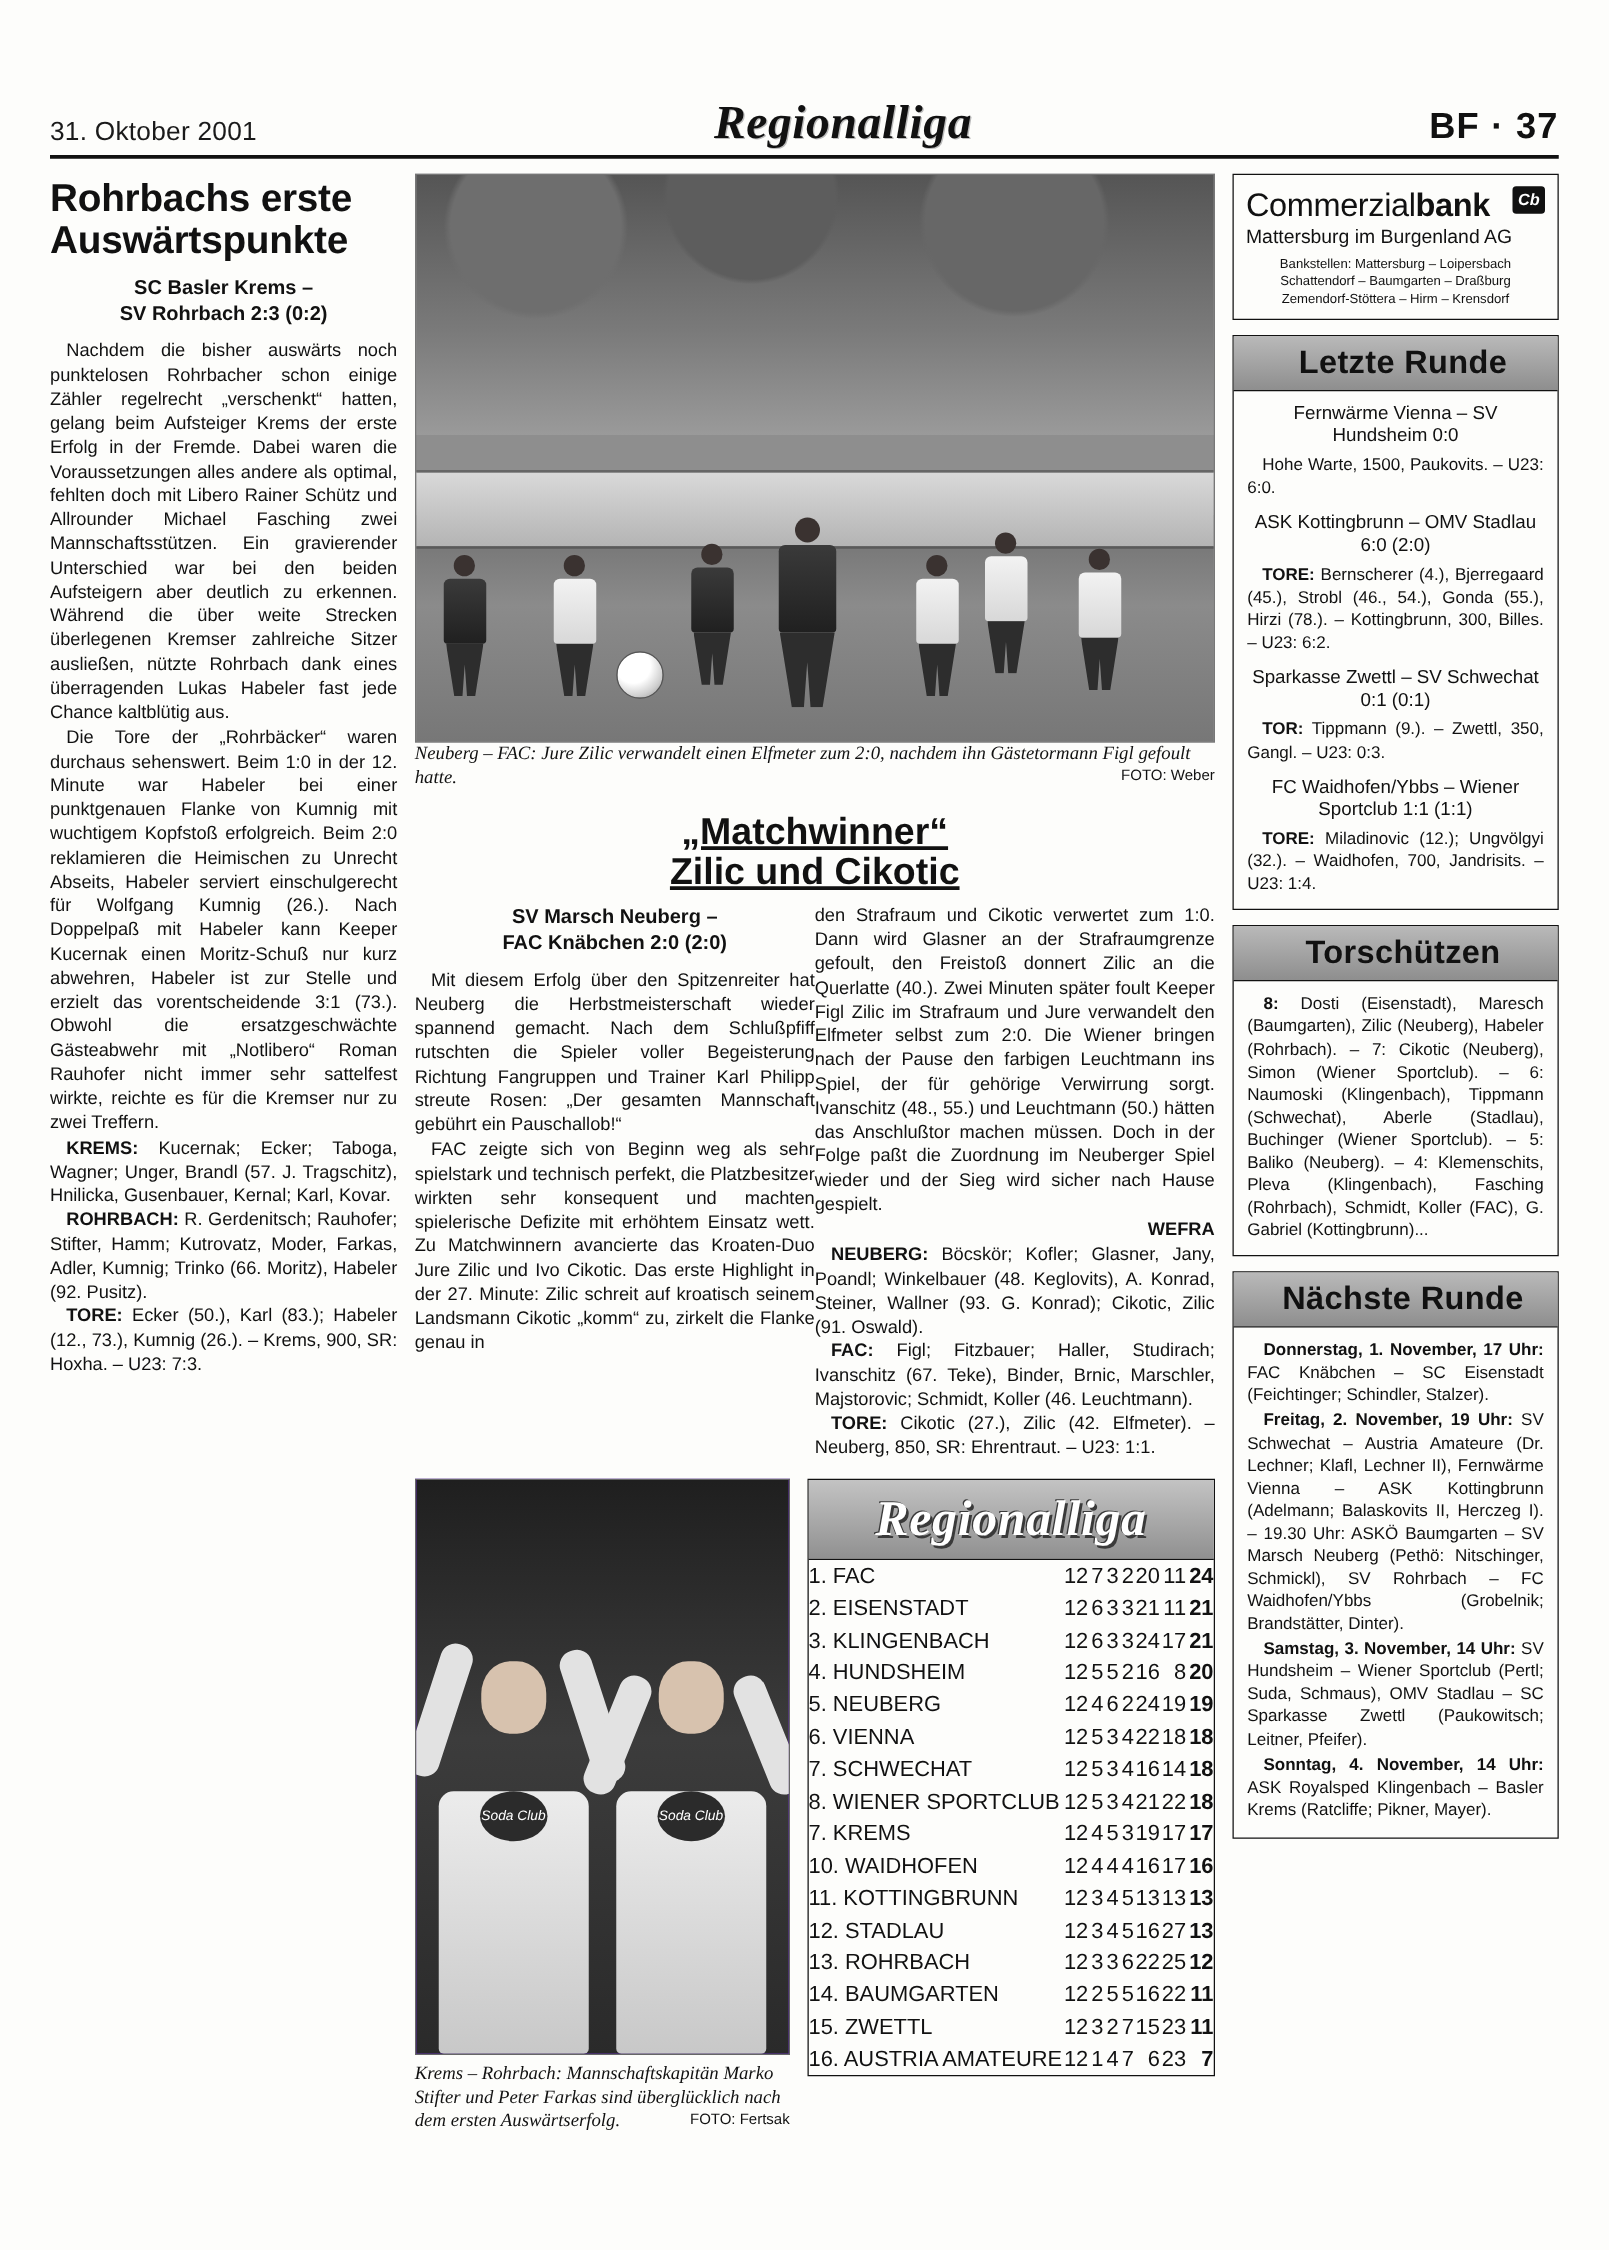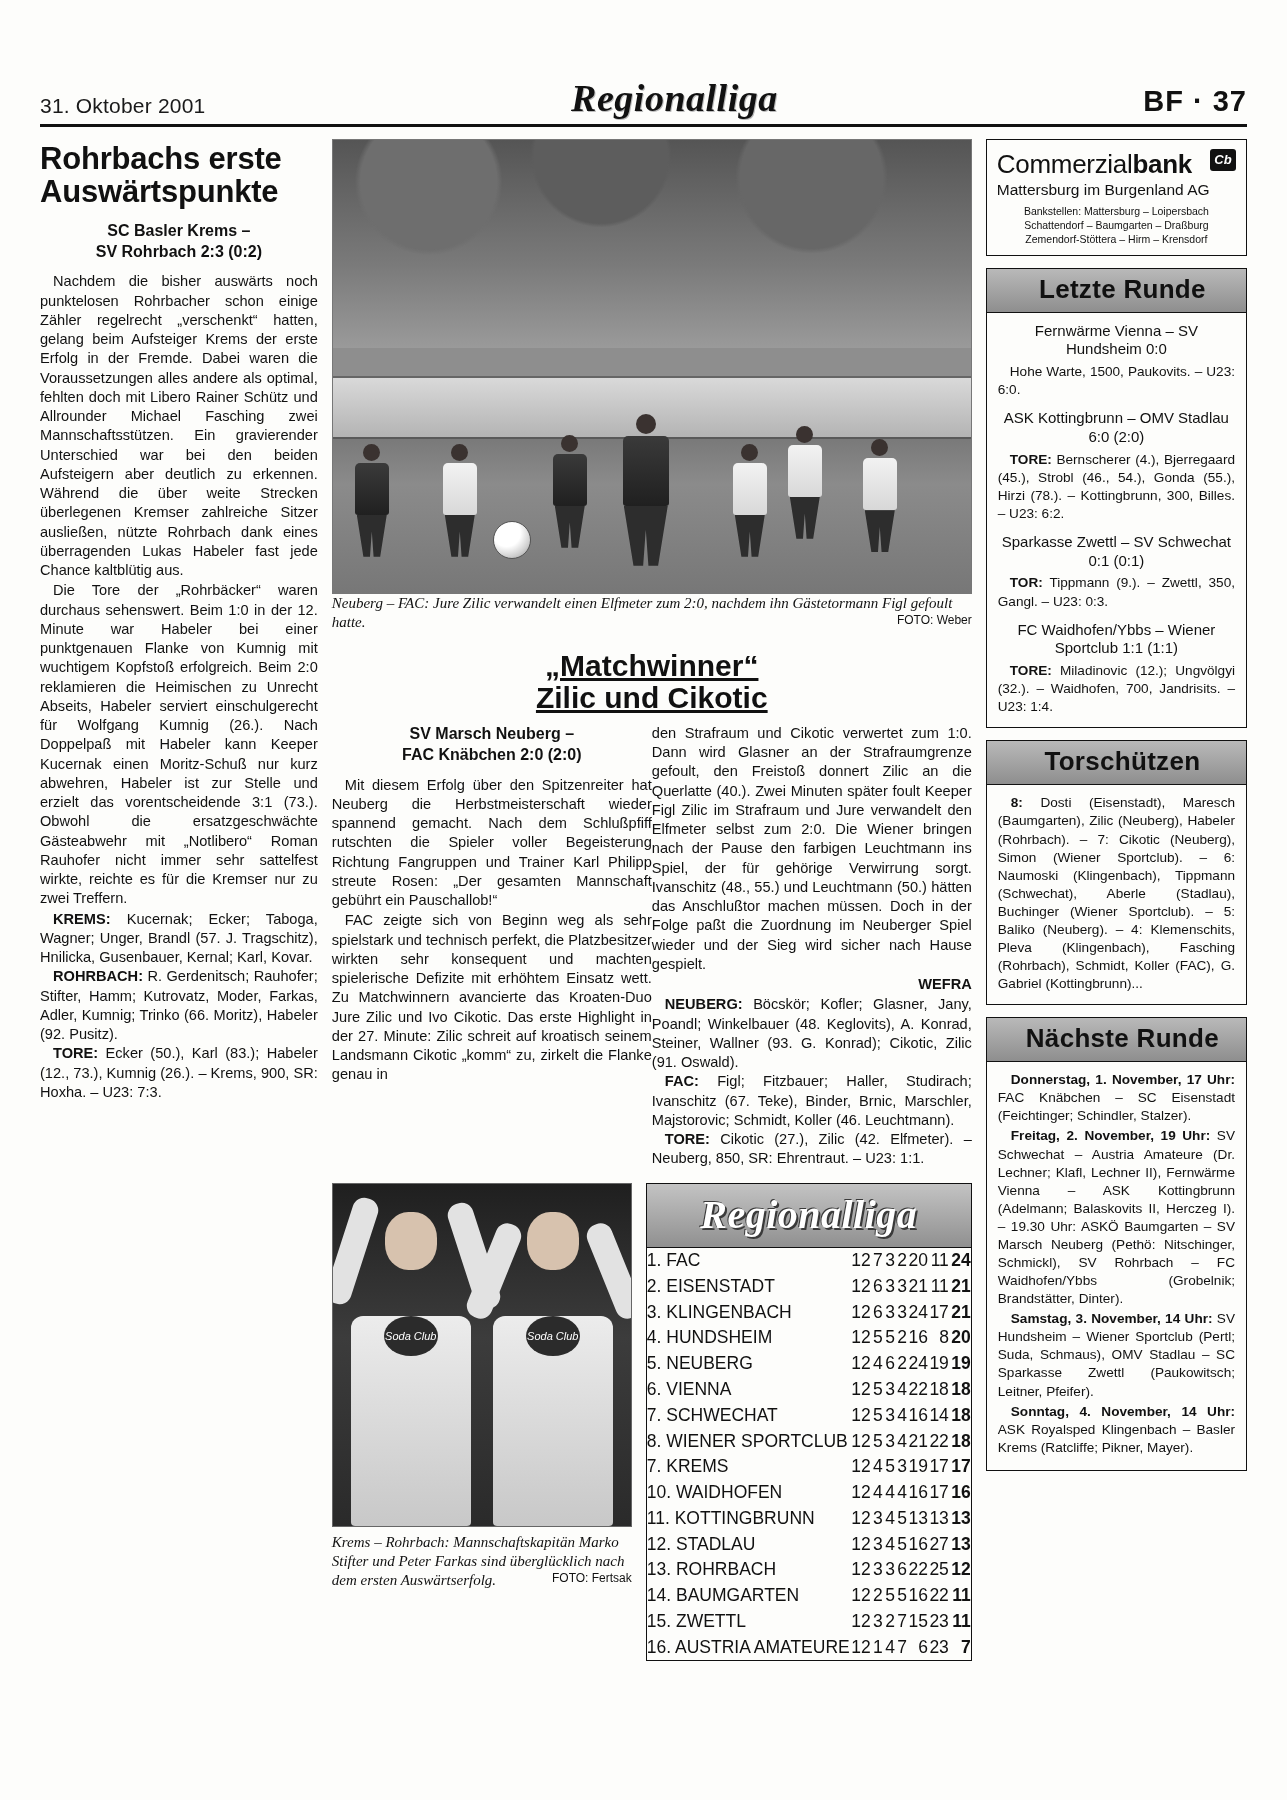--- a/index.html
+++ b/index.html
@@ -155,21 +155,21 @@
     text-shadow: 2px 2px 0 #3a3a3a, -1px -1px 0 #3a3a3a;
     letter-spacing:.5px;
   }
   table.standings { width:100%; border-collapse:collapse; font-size:17.5px; }
   table.standings td { padding:2.4px 0; }
   td.rank { padding-left:10px; white-space:nowrap; }
   td.num { text-align:right; width:34px; }
   td.pts { text-align:right; width:44px; font-weight:bold; padding-right:11px; }
 
   
-  .photo2 { width:100%; height:344px; background:#6d28d9; position:relative; overflow:hidden; border:1px solid #666;}
+  .photo2 { width:100%; height:461px; background:#6d28d9; position:relative; overflow:hidden; border:1px solid #666;}
   .photo2 .bg { position:absolute; inset:0; background:linear-gradient(#1f1f1f 0%, #3c3c3c 45%, #2a2a2a 100%); }
   .photo2 .fan { position:absolute; bottom:0; }
   .photo2 .torso { width:120px; height:210px; background:linear-gradient(#ececec,#c8c8c8); border-radius:12px 12px 4px 4px;}
   .photo2 .logo-patch { width:54px; height:40px; border-radius:50%; background:#2b2b2b; color:#fff; font-size:11px; text-align:center; line-height:40px; margin:46px auto 0 auto; font-style:italic;}
   .photo2 .hd { width:52px; height:58px; border-radius:45%; background:#d7c2ae; margin:0 auto 4px auto;}
   .photo2 .arm { position:absolute; width:26px; background:#e2e2e2; border-radius:12px;}
 
   .cap2 {
     font-family:"Liberation Serif", serif; font-style:italic;
     font-size:15px; line-height:1.26; margin-top:6px;

